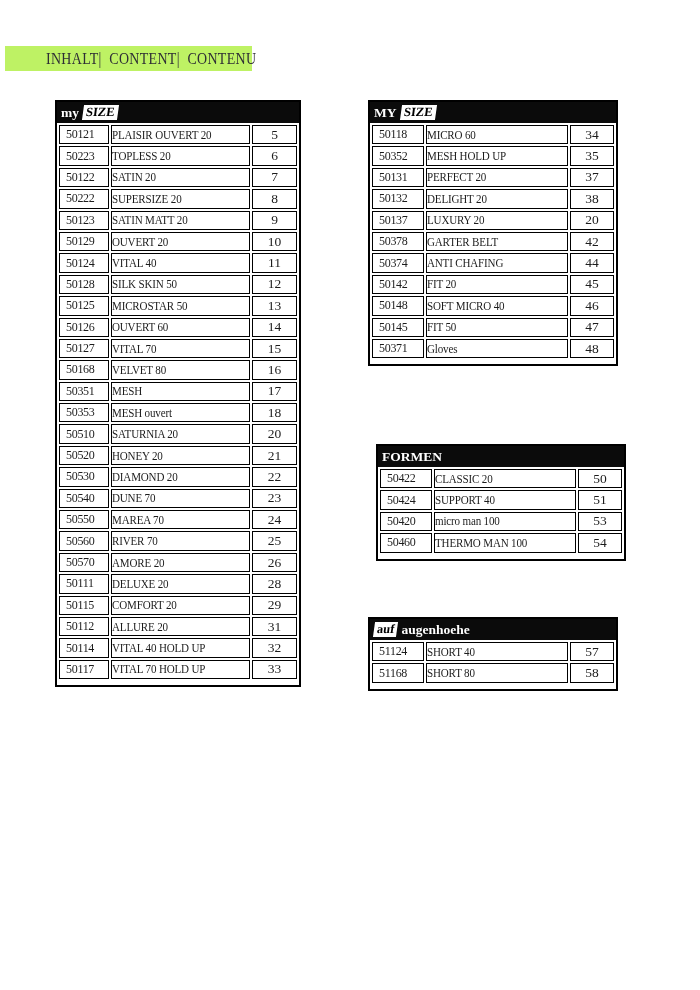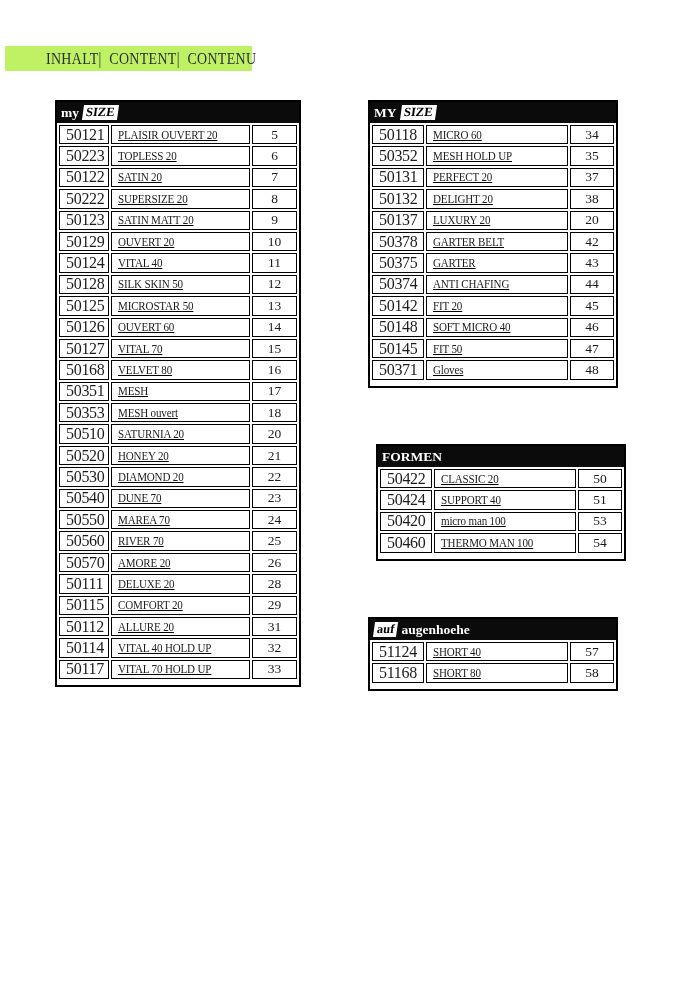--- a/index.html
+++ b/index.html
@@ -37,22 +37,22 @@
   .row{
     display:grid;grid-template-columns:50px 1fr 45px;column-gap:2px;
     height:19.4px;margin-bottom:2px;
   }
   .t2 .row,.t3 .row,.t4 .row{grid-template-columns:52px 1fr 44px;}
   .row:last-child{margin-bottom:4px;text-align:center;}
   .cell{
     border:1.5px solid #000;box-sizing:border-box;display:flex;
     align-items:center;overflow:hidden;background:#fff;
   }
-  .num{padding-left:6px;font-size:16px;color:#1c1c1c;letter-spacing:-0.3px;}
-  .pname-wrap{padding-left:6px;text-decoration:underline;}
+  .num{padding-left:6px;font-size:12px;color:#1c1c1c;letter-spacing:-0.3px;}
+  .pname-wrap{}
   .pname{
     font-size:13px;color:#1c1c1c;white-space:nowrap;letter-spacing:-0.2px;
     transform:scaleX(0.85);transform-origin:0 50%;
   }
   .pg{justify-content:center;font-size:13.5px;color:#1c1c1c;}
 </style>
 </head>
 <body>
 
 <div class="page">
@@ -291,27 +291,20 @@
         <span class="cell pg">20</span>
       </div>
       <div class="row">
         <span class="cell num">50378</span>
         <span class="cell pname-wrap">
           <span class="pname">GARTER BELT</span>
         </span>
         <span class="cell pg">42</span>
       </div>
       <div class="row">
-        <span class="cell num">50375</span>
-        <span class="cell pname-wrap">
-          <span class="pname">GARTER</span>
-        </span>
-        <span class="cell pg">43</span>
-      </div>
-      <div class="row">
         <span class="cell num">50374</span>
         <span class="cell pname-wrap">
           <span class="pname">ANTI CHAFING</span>
         </span>
         <span class="cell pg">44</span>
       </div>
       <div class="row">
         <span class="cell num">50142</span>
         <span class="cell pname-wrap">
           <span class="pname">FIT 20</span>

